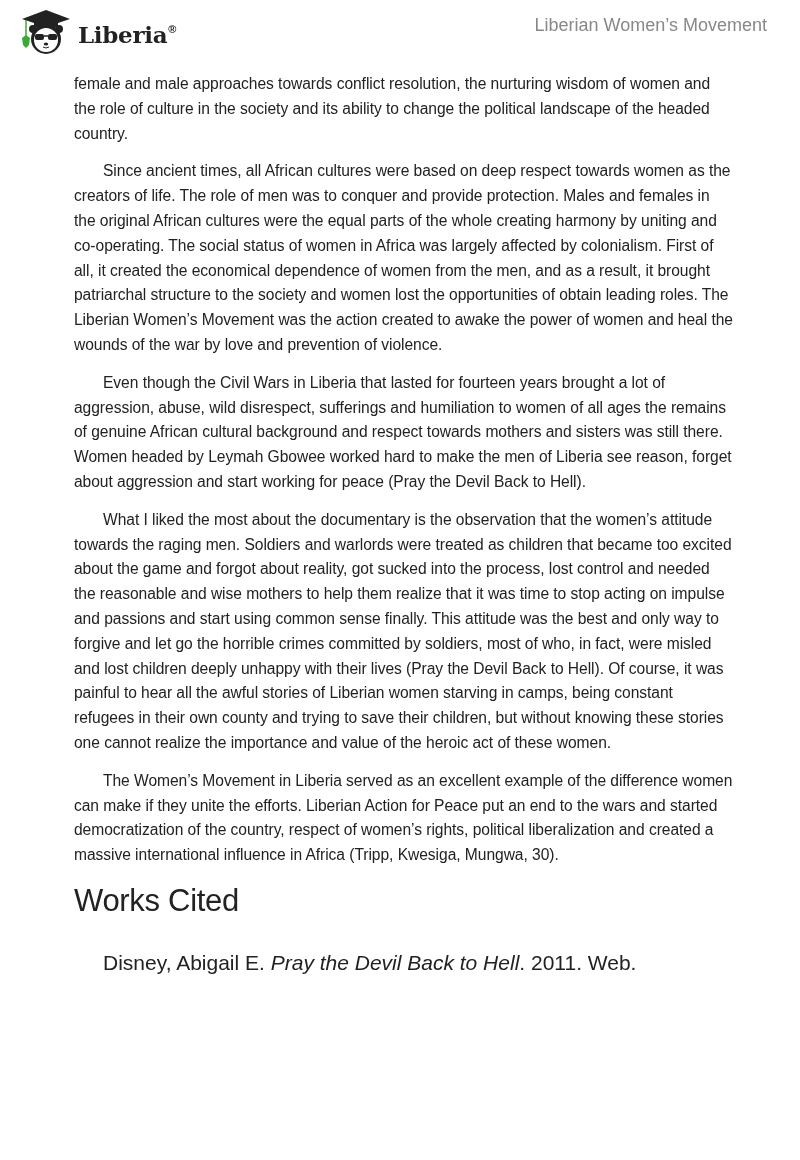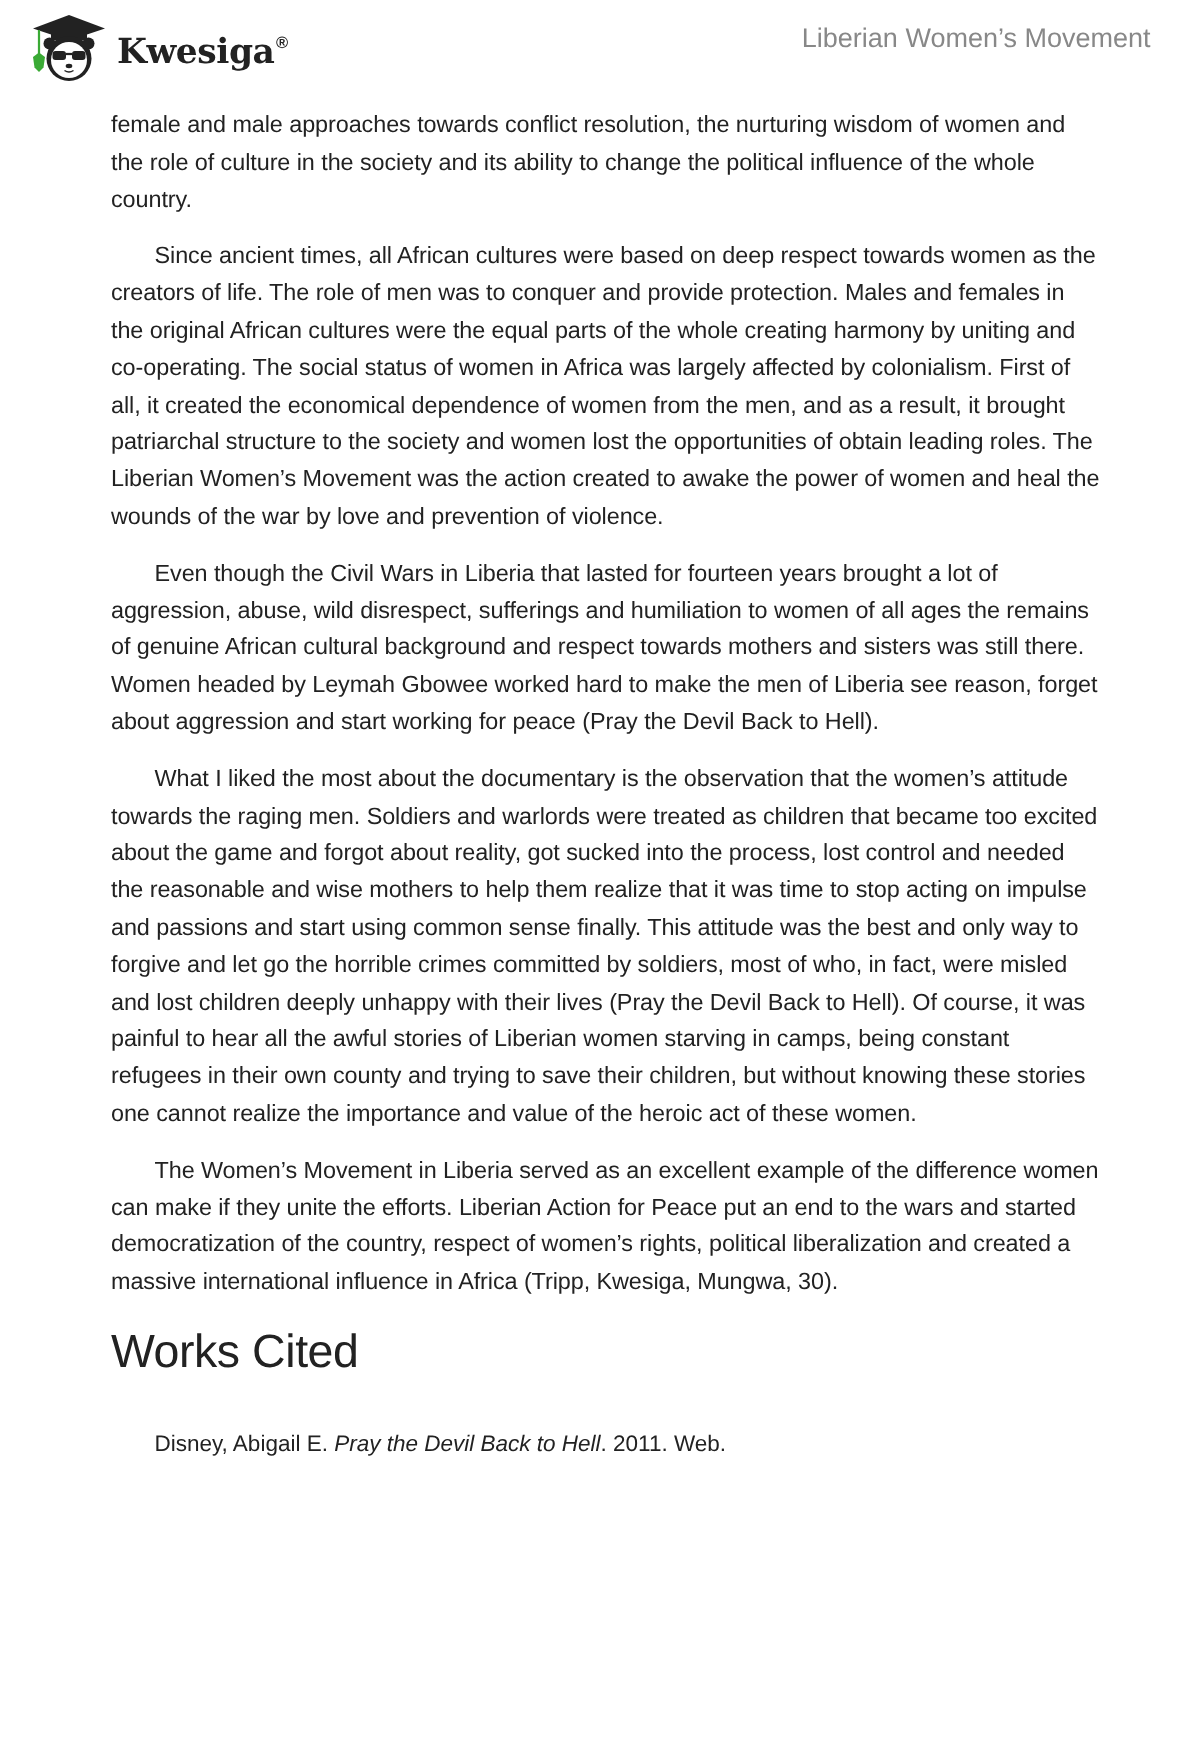--- a/index.html
+++ b/index.html
@@ -81,21 +81,21 @@
     .works-cited {
       font-size: 31px;
       font-weight: normal;
       color: #222;
       margin: 15px 0 0 0;
       line-height: 36px;
       letter-spacing: -0.3px;
     }
     .citation {
       margin: 32px 0 0 29px;
-      font-size: 15px;
+      font-size: 21px;
       line-height: 24px;
       color: #222;
     }
     .citation em {
       font-style: italic;
     }
     .footer-url {
       position: absolute;
       right: 32px;
       top: 1196px;
@@ -123,27 +123,27 @@
       <circle cx="15" cy="21" r="4" fill="#222"></circle>
       <circle cx="41" cy="21" r="4" fill="#222"></circle>
 
       <rect x="17" y="26" width="9" height="6" rx="2" fill="#222"></rect>
       <rect x="30" y="26" width="9" height="6" rx="2" fill="#222"></rect>
       <line x1="26" y1="28" x2="30" y2="28" stroke="#222" stroke-width="1.5"></line>
 
       <ellipse cx="28" cy="36" rx="2.2" ry="1.5" fill="#222"></ellipse>
       <path d="M25,39 Q28,41 31,39" stroke="#222" stroke-width="1" fill="none"></path>
     </svg>
-    <span class="logo-text"><span>Kwesiga</span><span class="logo-reg">®</span></span>
+    <span class="logo-text"><span>Liberia</span><span class="logo-reg">®</span></span>
   </a>
   <div class="doc-title">Liberian Women’s Movement</div>
 </div>
 
 <div class="content">
-  <p class="para">female and male approaches towards conflict resolution, the nurturing wisdom of women and the role of culture in the society and its ability to change the political influence of the whole country.</p>
+  <p class="para">female and male approaches towards conflict resolution, the nurturing wisdom of women and the role of culture in the society and its ability to change the political landscape of the headed country.</p>
   <p class="para indent">Since ancient times, all African cultures were based on deep respect towards women as the creators of life. The role of men was to conquer and provide protection. Males and females in the original African cultures were the equal parts of the whole creating harmony by uniting and co-operating. The social status of women in Africa was largely affected by colonialism. First of all, it created the economical dependence of women from the men, and as a result, it brought patriarchal structure to the society and women lost the opportunities of obtain leading roles. The Liberian Women’s Movement was the action created to awake the power of women and heal the wounds of the war by love and prevention of violence.</p>
   <p class="para indent">Even though the Civil Wars in Liberia that lasted for fourteen years brought a lot of aggression, abuse, wild disrespect, sufferings and humiliation to women of all ages the remains of genuine African cultural background and respect towards mothers and sisters was still there. Women headed by Leymah Gbowee worked hard to make the men of Liberia see reason, forget about aggression and start working for peace (Pray the Devil Back to Hell).</p>
   <p class="para indent">What I liked the most about the documentary is the observation that the women’s attitude towards the raging men. Soldiers and warlords were treated as children that became too excited about the game and forgot about reality, got sucked into the process, lost control and needed the reasonable and wise mothers to help them realize that it was time to stop acting on impulse and passions and start using common sense finally. This attitude was the best and only way to forgive and let go the horrible crimes committed by soldiers, most of who, in fact, were misled and lost children deeply unhappy with their lives (Pray the Devil Back to Hell). Of course, it was painful to hear all the awful stories of Liberian women starving in camps, being constant refugees in their own county and trying to save their children, but without knowing these stories one cannot realize the importance and value of the heroic act of these women.</p>
   <p class="para indent">The Women’s Movement in Liberia served as an excellent example of the difference women can make if they unite the efforts. Liberian Action for Peace put an end to the wars and started democratization of the country, respect of women’s rights, political liberalization and created a massive international influence in Africa (Tripp, Kwesiga, Mungwa, 30).</p>
 
   <h2 class="works-cited">Works Cited</h2>
 
   <p class="citation"><span>Disney, Abigail E. </span><em>Pray the Devil Back to Hell</em><span>. 2011. Web.</span></p>
 </div>
 

